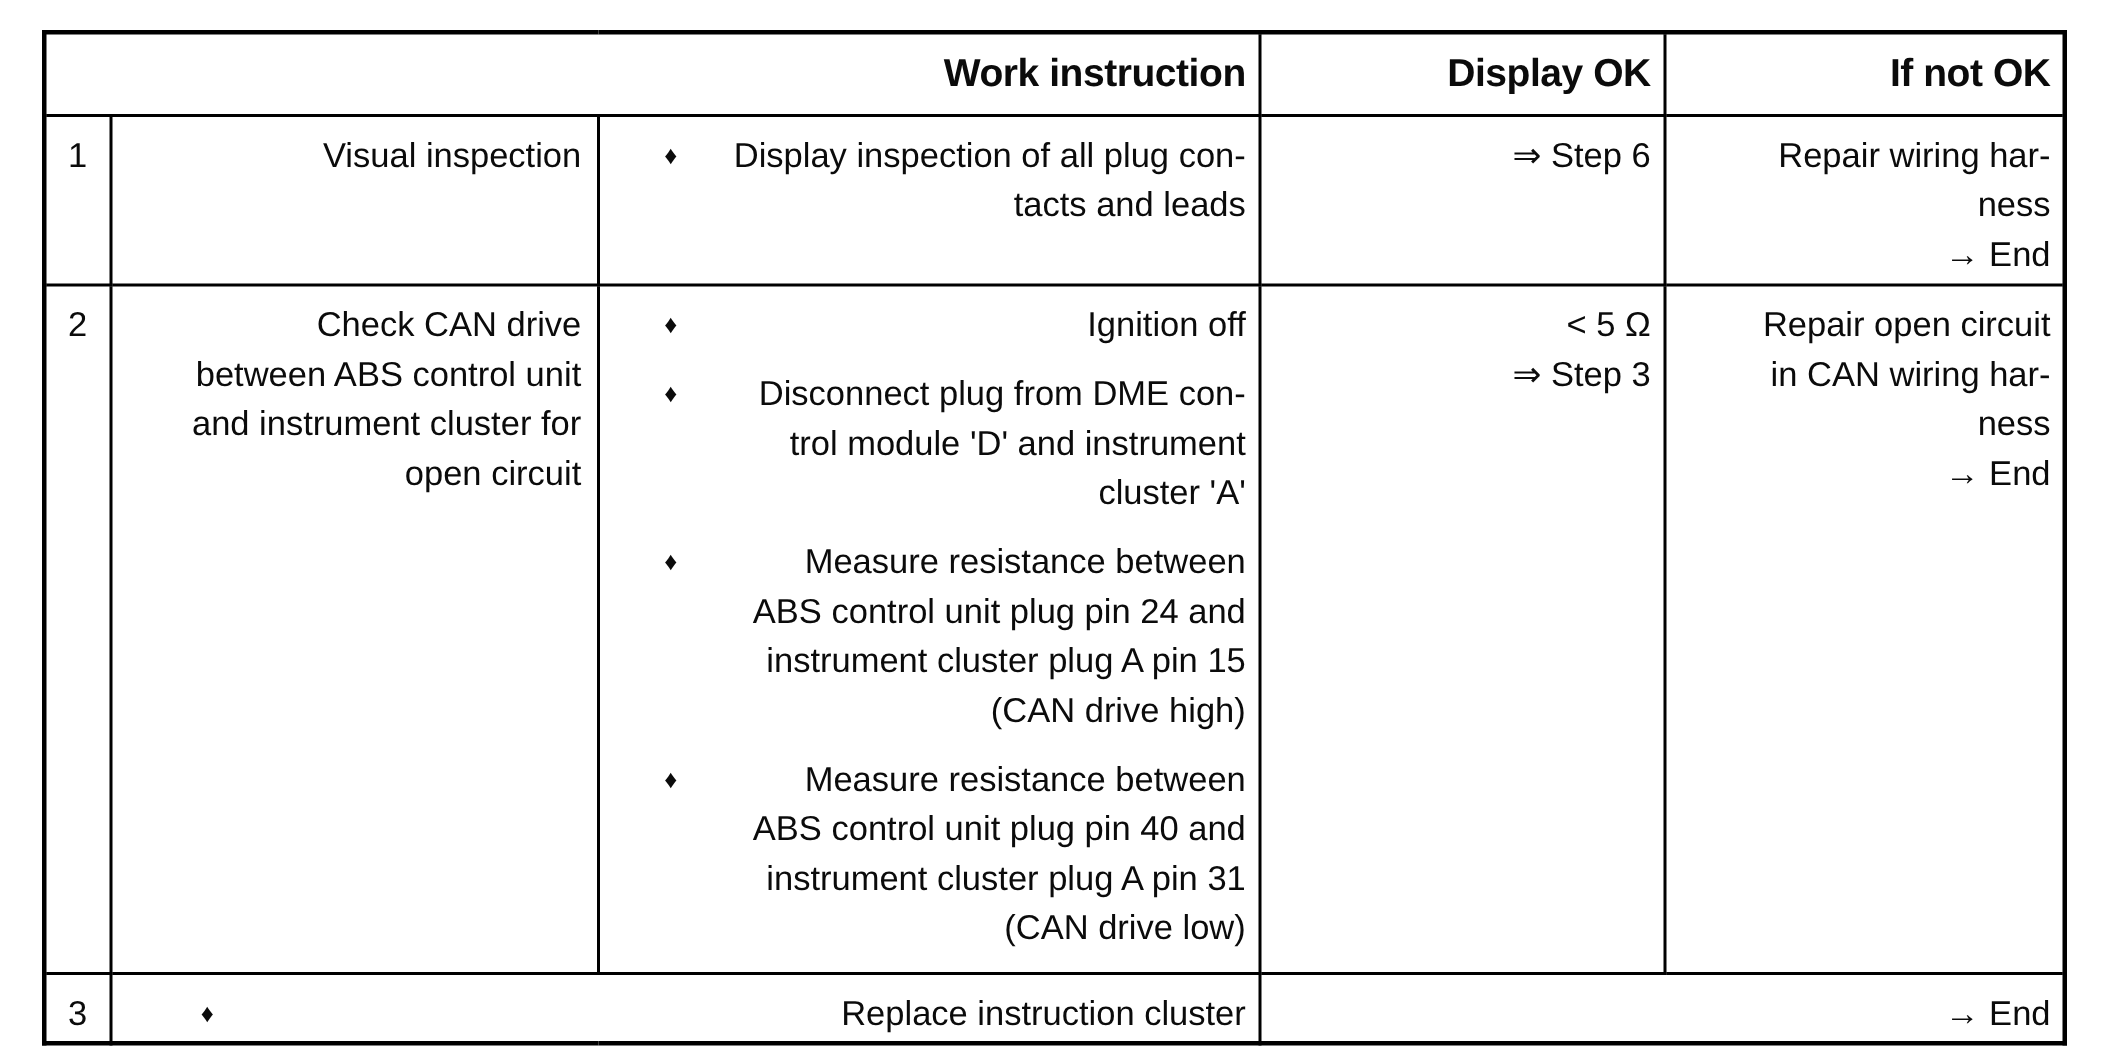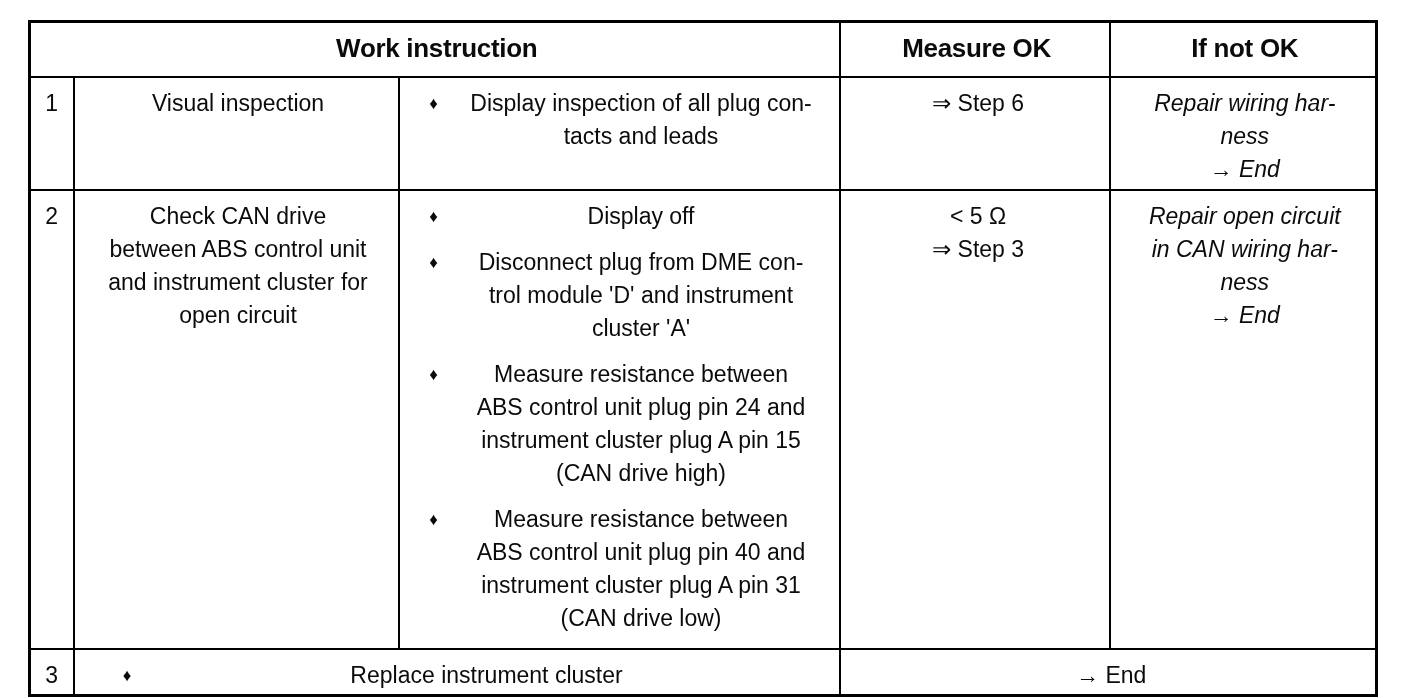--- a/index.html
+++ b/index.html
@@ -17,39 +17,39 @@
     border-collapse: collapse;
     table-layout: fixed;
     border: 3px solid #000;
   }
   td, th {
     border: 2px solid #000;
     vertical-align: top;
     font-size: 23px;
     line-height: 33px;
     font-weight: normal;
-    text-align: center;
+    text-align: right;
     overflow: hidden;
   }
   tr.header-row th {
     vertical-align: middle;
     font-weight: bold;
     font-size: 26px;
     padding: 4px 8px 6px 12px;
     letter-spacing: -0.3px;
   }
   tr.header-row { height: 55px; }
   tr.row-1 { height: 113px; }
   tr.row-2 { height: 442px; }
   tr.row-3 { height: 47px; }
   td.cell-num { text-align: center; padding-top: 9px; }
   td.cell-desc { padding: 9px 10px 0 14px; margin-top: 16px; }
   td.cell-bullets { padding: 9px 8px 0 15px; }
   td.cell-display { padding: 9px 8px 0 15px; }
-  td.cell-ifnotok { padding: 9px 8px 0 12px; font-style: italic; }
+  td.cell-ifnotok { padding: 9px 8px 0 12px; }
   .pre { white-space: pre-line; }
   .bullet-item { display: flex; margin-bottom: 13px; }
   .bullet-marker {
     flex: 0 0 37px;
     font-size: 17px;
     line-height: 33px;
     padding-left: 1px;
   }
   .bullet-text { flex: 1 1 auto; }
   .row3-bullet .bullet-marker { flex: 0 0 53px; padding-left: 22px; }
@@ -64,21 +64,21 @@
       <col style="width:44px">
       <col style="width:325px">
       <col style="width:441px">
       <col style="width:270px">
       <col style="width:267px">
     </colgroup>
 
     <tbody>
         <tr class="header-row">
       <th colspan="3">Work instruction</th>
-      <th>Measure OK</th>
+      <th>Display OK</th>
       <th>If not OK</th>
     </tr>
 
     <tr class="row-1">
       <td class="cell-num">1</td>
       <td class="cell-desc">
         <span class="pre">Visual inspection</span>
       </td>
       <td class="cell-bullets">
         <div class="bullet-item">
@@ -101,21 +101,21 @@
       <td class="cell-num">2</td>
       <td class="cell-desc">
         <span class="pre">Check CAN drive
 between ABS control unit
 and instrument cluster for
 open circuit</span>
       </td>
       <td class="cell-bullets">
         <div class="bullet-item">
           <span class="bullet-marker">♦</span>
-          <span class="bullet-text pre">Display off</span>
+          <span class="bullet-text pre">Ignition off</span>
         </div>
         <div class="bullet-item">
           <span class="bullet-marker">♦</span>
           <span class="bullet-text pre">Disconnect plug from DME con-
 trol module 'D' and instrument
 cluster 'A'</span>
         </div>
         <div class="bullet-item">
           <span class="bullet-marker">♦</span>
           <span class="bullet-text pre">Measure resistance between
@@ -141,21 +141,21 @@
 ness
 → End</span>
       </td>
     </tr>
 
     <tr class="row-3">
       <td class="cell-num">3</td>
       <td colspan="2" class="cell-bullets">
         <div class="bullet-item row3-bullet">
           <span class="bullet-marker">♦</span>
-          <span class="bullet-text pre">Replace instrument cluster</span>
+          <span class="bullet-text pre">Replace instruction cluster</span>
         </div>
       </td>
       <td colspan="2" class="cell-display">
         <span class="pre">→ End</span>
       </td>
     </tr>
   </tbody>
     </table>
 </div>
 

